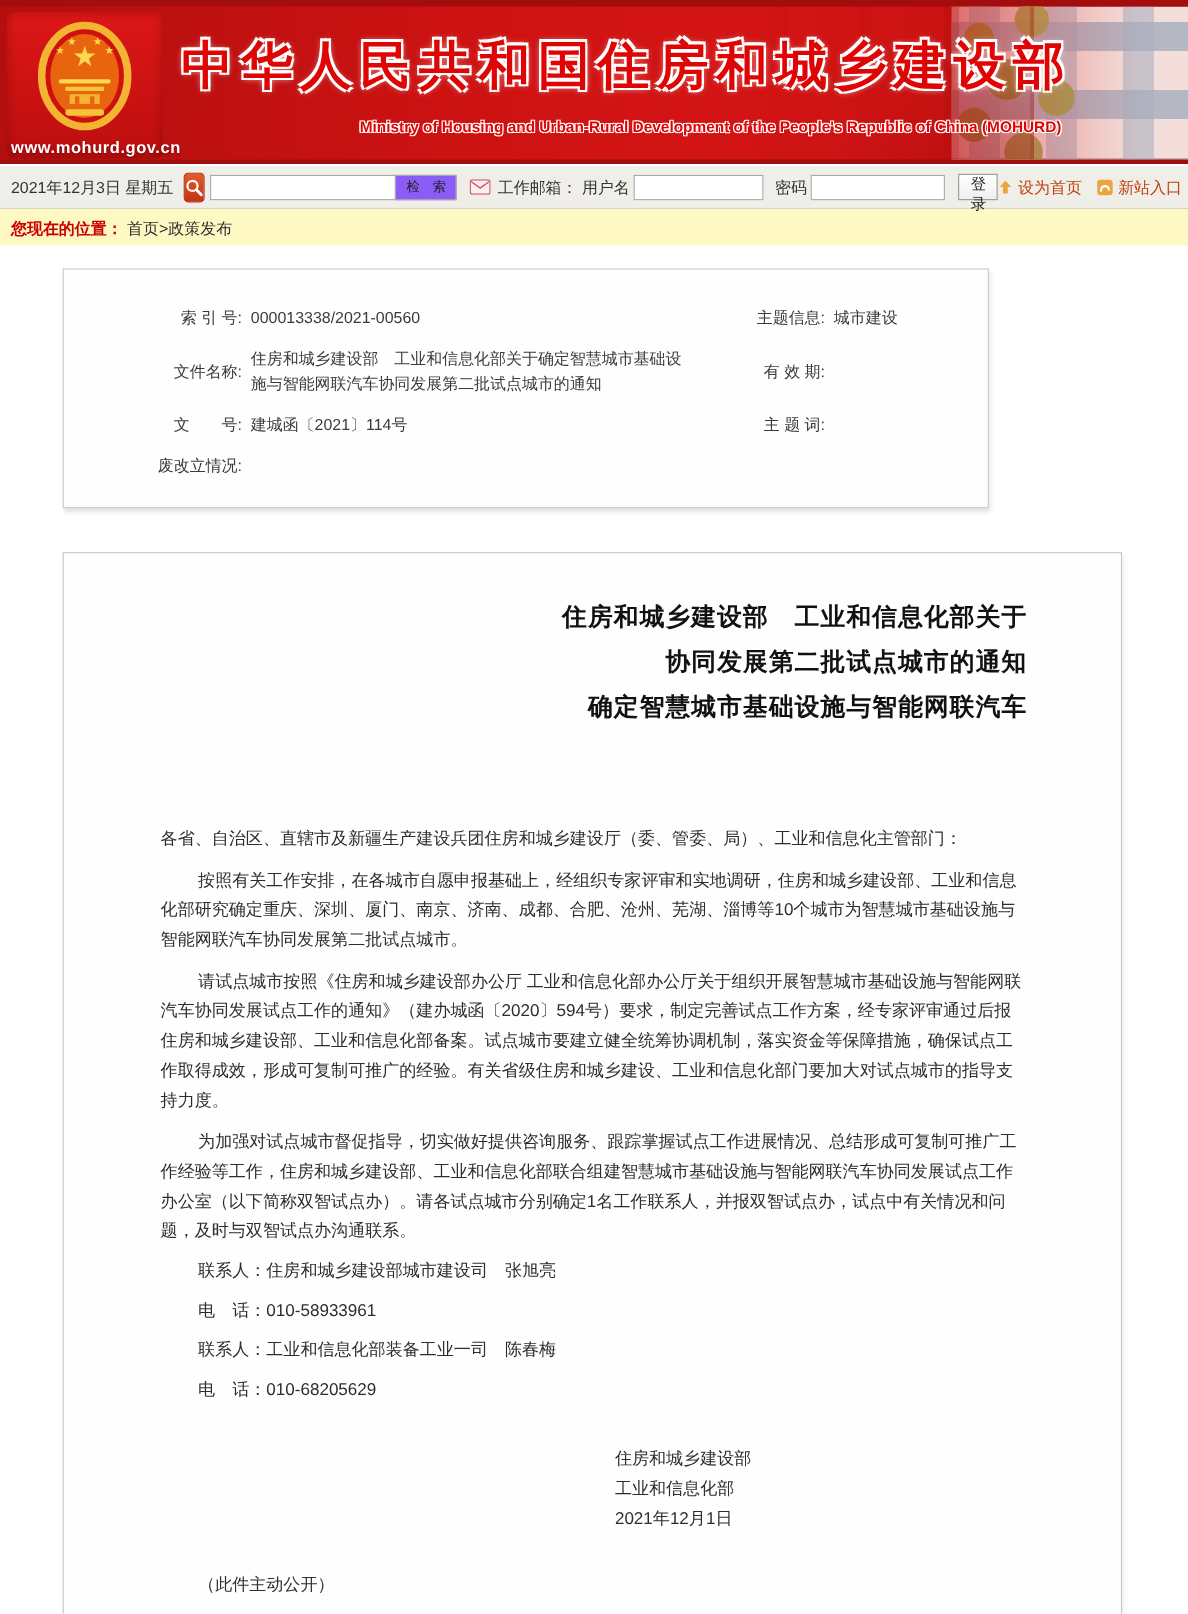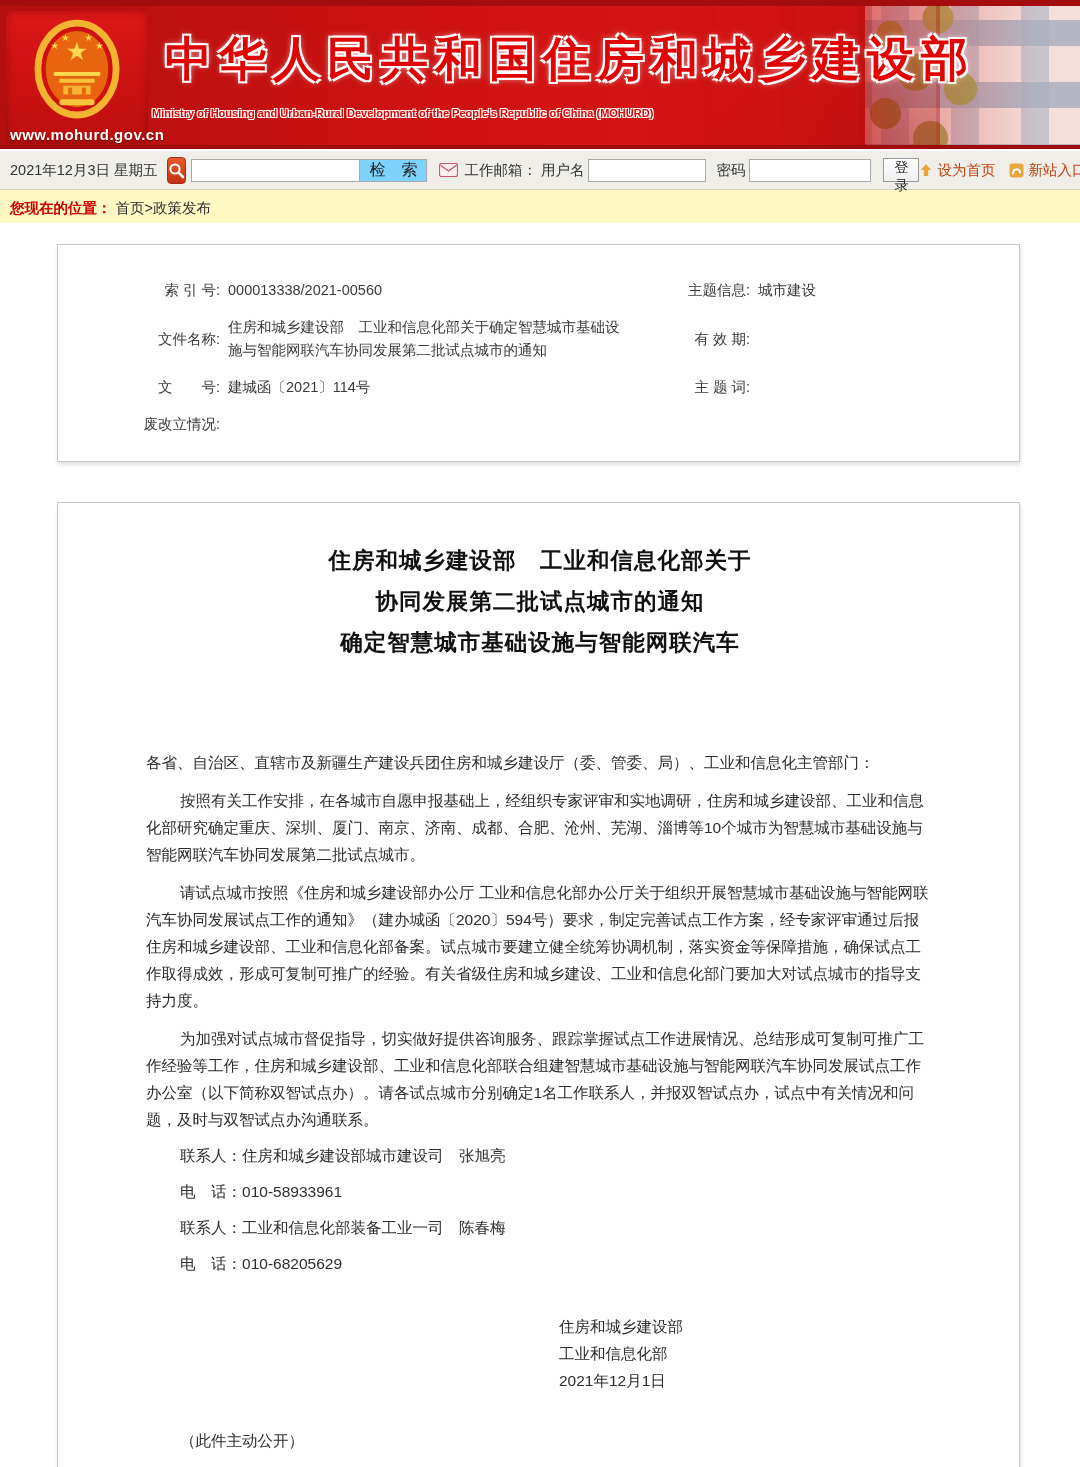--- a/index.html
+++ b/index.html
@@ -43,68 +43,68 @@
     background:linear-gradient(180deg,#dd1717,#bd0e0e); box-shadow:0 0 10px rgba(0,0,0,.25) inset;
   }
   .emblem-panel svg { display:block; margin:6px auto 0; }
   .site-url { position:absolute; left:10px; top:120px; width:150px; text-align:center; color:#ffffff; font-weight:bold; font-size:15px; letter-spacing:.5px; text-shadow:0 1px 2px rgba(90,0,0,.7); }
   .banner-title {
     position:absolute; left:165px; top:22px; width:800px; text-align:center;
     font-size:47px; font-weight:bold; color:#e00505; letter-spacing:7px; white-space:nowrap;
     text-shadow:-2px -2px 0 #fff, 2px -2px 0 #fff, -2px 2px 0 #fff, 2px 2px 0 #fff, 0 0 7px rgba(255,255,255,.9);
   }
   .banner-subtitle {
-    position:absolute; left:152px; top:101px; width:800px; text-align:left;
-    font-size:11px; font-weight:bold; color:#e00505; white-space:nowrap;
+    position:absolute; left:165px; top:101px; width:800px; text-align:right;
+    font-size:14px; font-weight:bold; color:#e00505; white-space:nowrap;
     text-shadow:-1px -1px 0 #fff, 1px -1px 0 #fff, -1px 1px 0 #fff, 1px 1px 0 #fff;
   }
 
   
   .toolbar {
     height:41px; background:#efeee9; border-top:2px solid #ffffff; border-bottom:1px solid #d6d4c8;
     display:flex; align-items:center; padding:0 10px; font-size:14.5px; color:#333;
   }
   .tb-date { margin-right:10px; white-space:nowrap; }
   .search-icon-btn {
     width:27px; height:27px; border-radius:4px; border:1px solid #a8executive2c16; border:1px solid #a82c16;
     background:linear-gradient(180deg,#e75a2b,#c23410); display:flex; align-items:center; justify-content:center; margin-right:5px; cursor:pointer;
   }
   .tb-input { height:23px; border:1px solid #a9a9a9; background:#fff; font-size:13px; padding:0 4px; }
   .search-input { width:168px; border-right:none; }
-  .search-btn { height:23px; border:1px solid #a9a9a9; background:#7dd3fc; font-size:16px; padding:0 9px; white-space:pre; cursor:pointer; color:#222; }
+  .search-btn { height:23px; border:1px solid #a9a9a9; background:#8b5cf6; font-size:12px; padding:0 9px; white-space:pre; cursor:pointer; color:#222; }
   .mail-icon { margin:0 6px 0 12px; display:inline-flex; }
   .tb-label { white-space:nowrap; margin-right:4px; }
   .user-input { width:118px; margin-right:10px; }
   .pass-input { width:122px; margin-right:12px; }
   .login-btn { height:24px; border:1px solid #9a9a9a; background:linear-gradient(180deg,#ffffff,#efefef); font-size:14px; padding:0 10px; cursor:pointer; color:#222; }
   .tb-right { margin-left:auto; display:flex; align-items:center; gap:14px; }
   .tb-link { display:inline-flex; align-items:center; gap:4px; color:#c2410c; text-decoration:none; cursor:pointer; white-space:nowrap; }
 
   
   .breadcrumb { padding:9px 10px 5px 10px; font-size:14.5px; background:#fef9c3; }
   .bc-label { color:#cc0000; font-weight:bold; }
   .bc-path { color:#2e2e2e; cursor:pointer; }
 
   
   .meta-box {
-    margin:21px 0 0 57px; width:963px; background:#fefefe;
+    margin:21px 0 0 57px; width:842px; background:#fefefe;
     border:1px solid #c9c9c9; box-shadow:1px 3px 4px rgba(0,0,0,.12);
     padding:27px 20px 18px 20px;
   }
   .meta-table { border-collapse:collapse; width:920px; font-size:14.5px; color:#3a3a3a; }
   .meta-table td { padding:7px 0; line-height:23px; vertical-align:middle; }
   .meta-table td.lab { text-align:right; white-space:pre; padding-right:8px; }
   .meta-table td.val { text-align:left; padding-right:18px; }
 
   .doc-box {
     margin:40px 0 0 57px; width:963px; height:1010px; background:#fefefe;
     border:1px solid #c9c9c9; box-shadow:1px 3px 4px rgba(0,0,0,.12);
     padding:37px 85px 40px 88px; font-size:15.5px; line-height:27px; color:#2d2d2d;
   }
-  .doc-title { text-align:center; font-size:22.5px; font-weight:bold; line-height:41px; color:#111; letter-spacing:1px; }
+  .doc-title { text-align:right; font-size:22.5px; font-weight:bold; line-height:41px; color:#111; letter-spacing:1px; }
   .salutation { margin-top:86px; }
   .doc-body p.para { text-indent:2.2em; margin-top:11px; }
   .doc-body p.contact { text-indent:2.2em; margin-top:9px; }
   .signature { margin:36px 0 0 413px; width:230px; line-height:27px; }
   .disclosure { margin-top:33px; text-indent:2.2em; }
 </style>
 </head>
 <body>
 
 <div class="banner">

